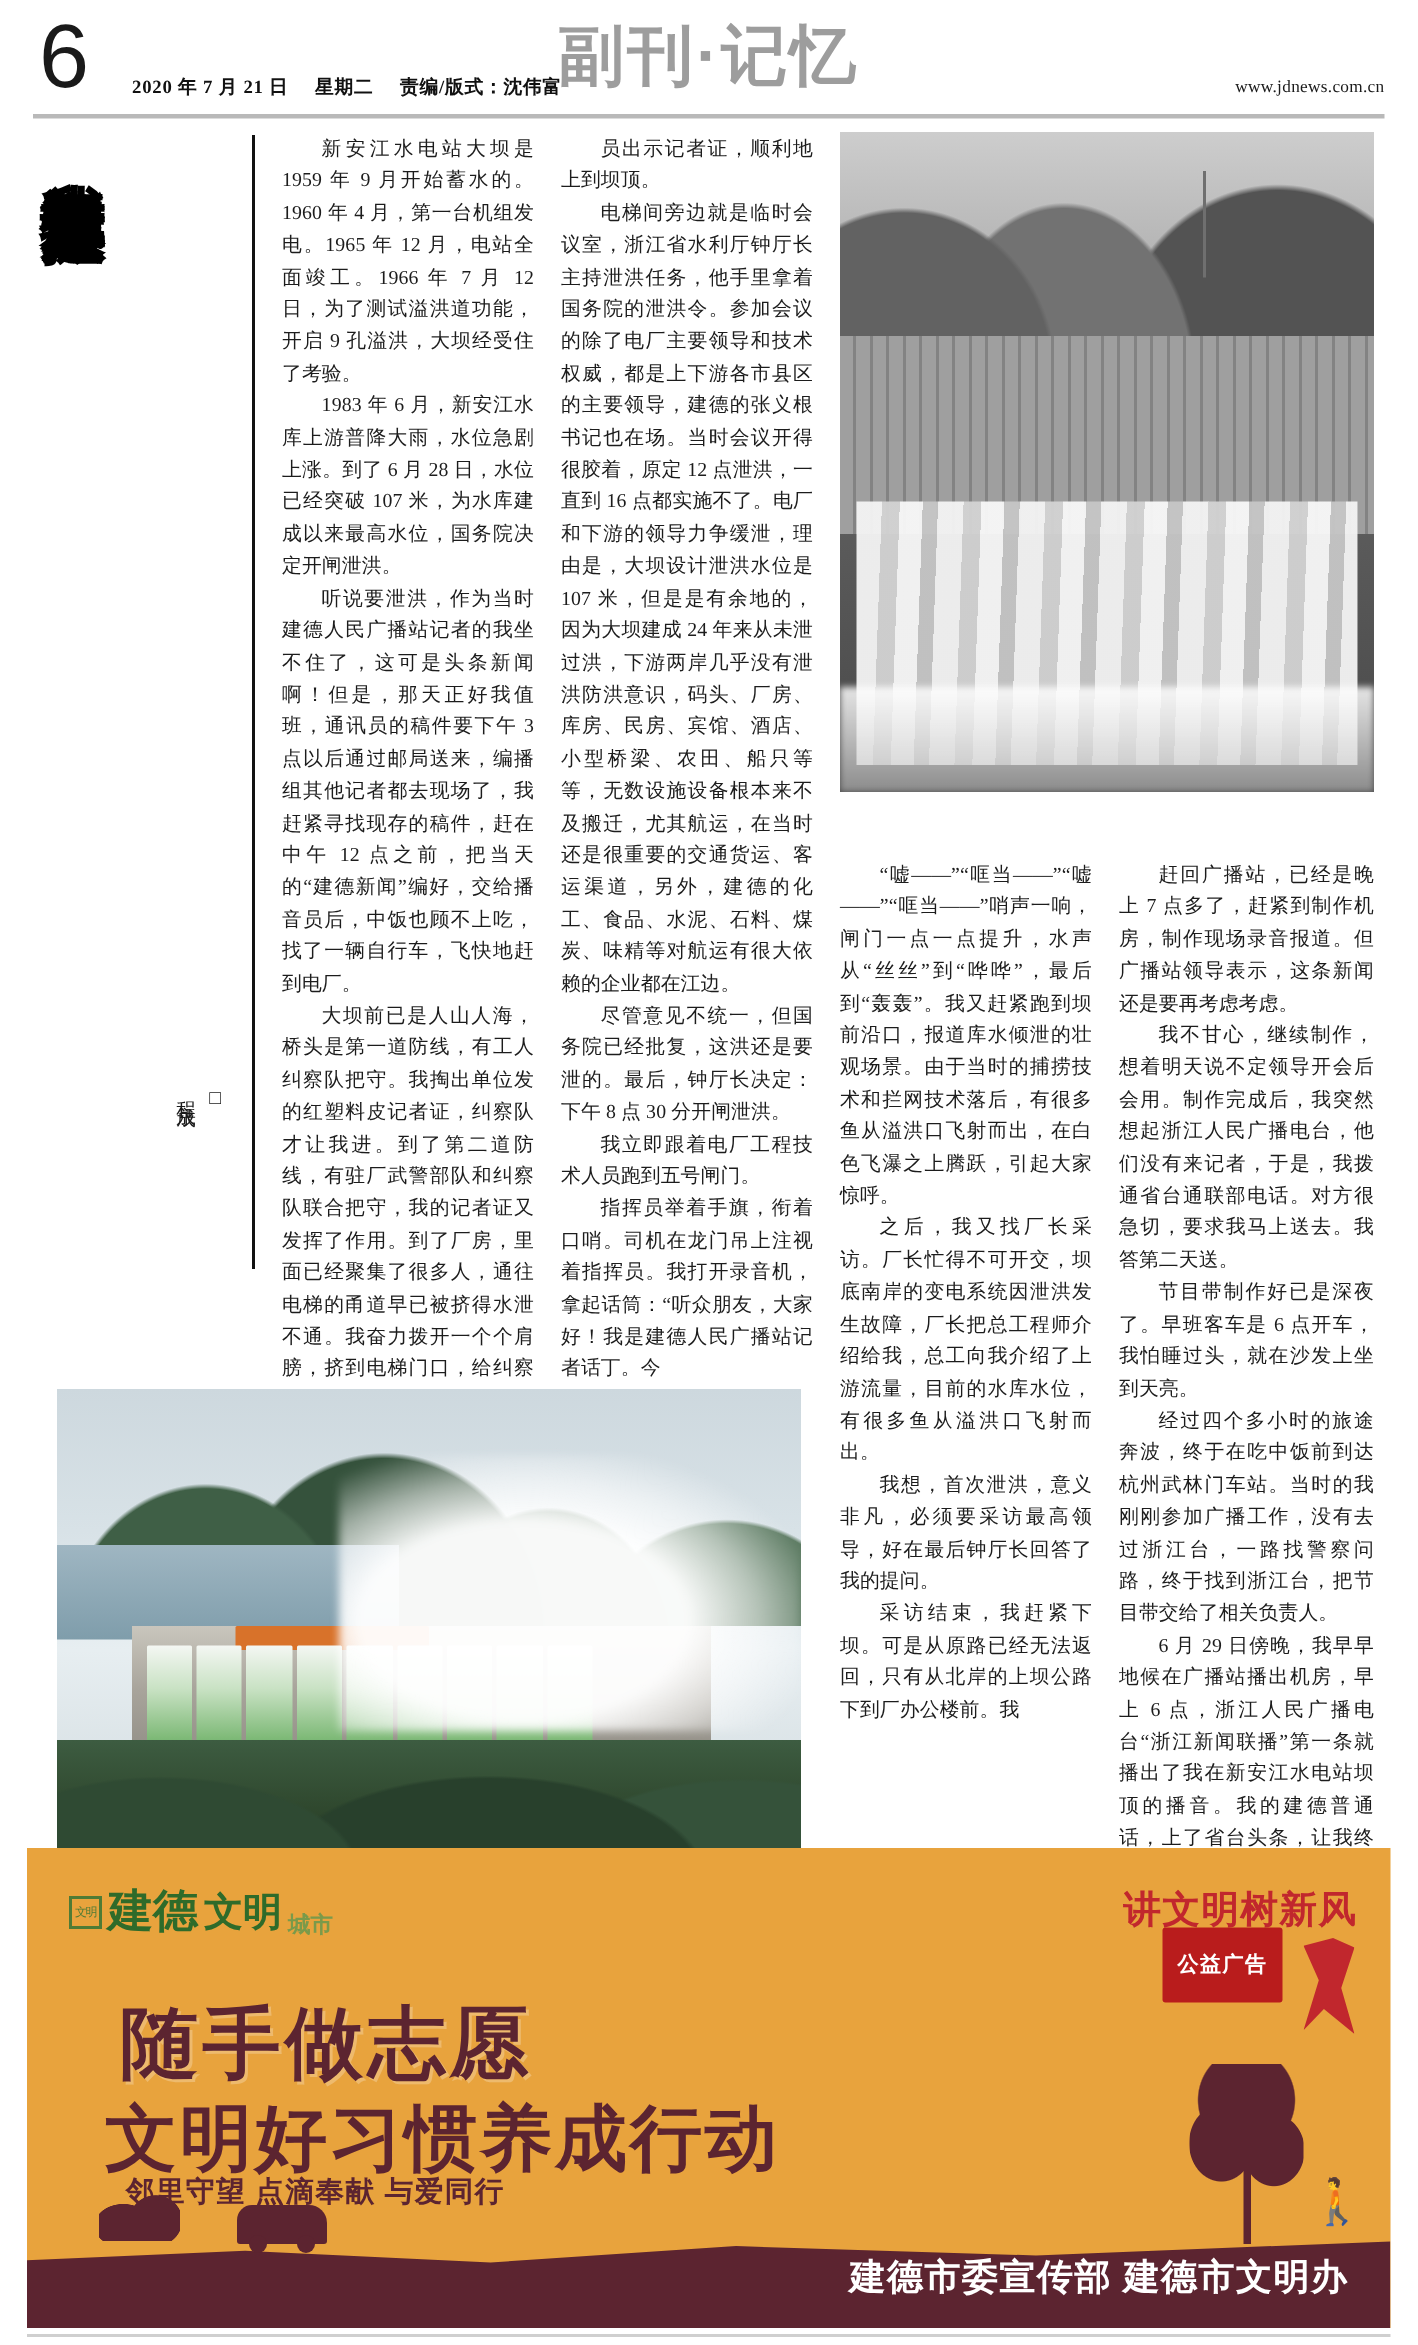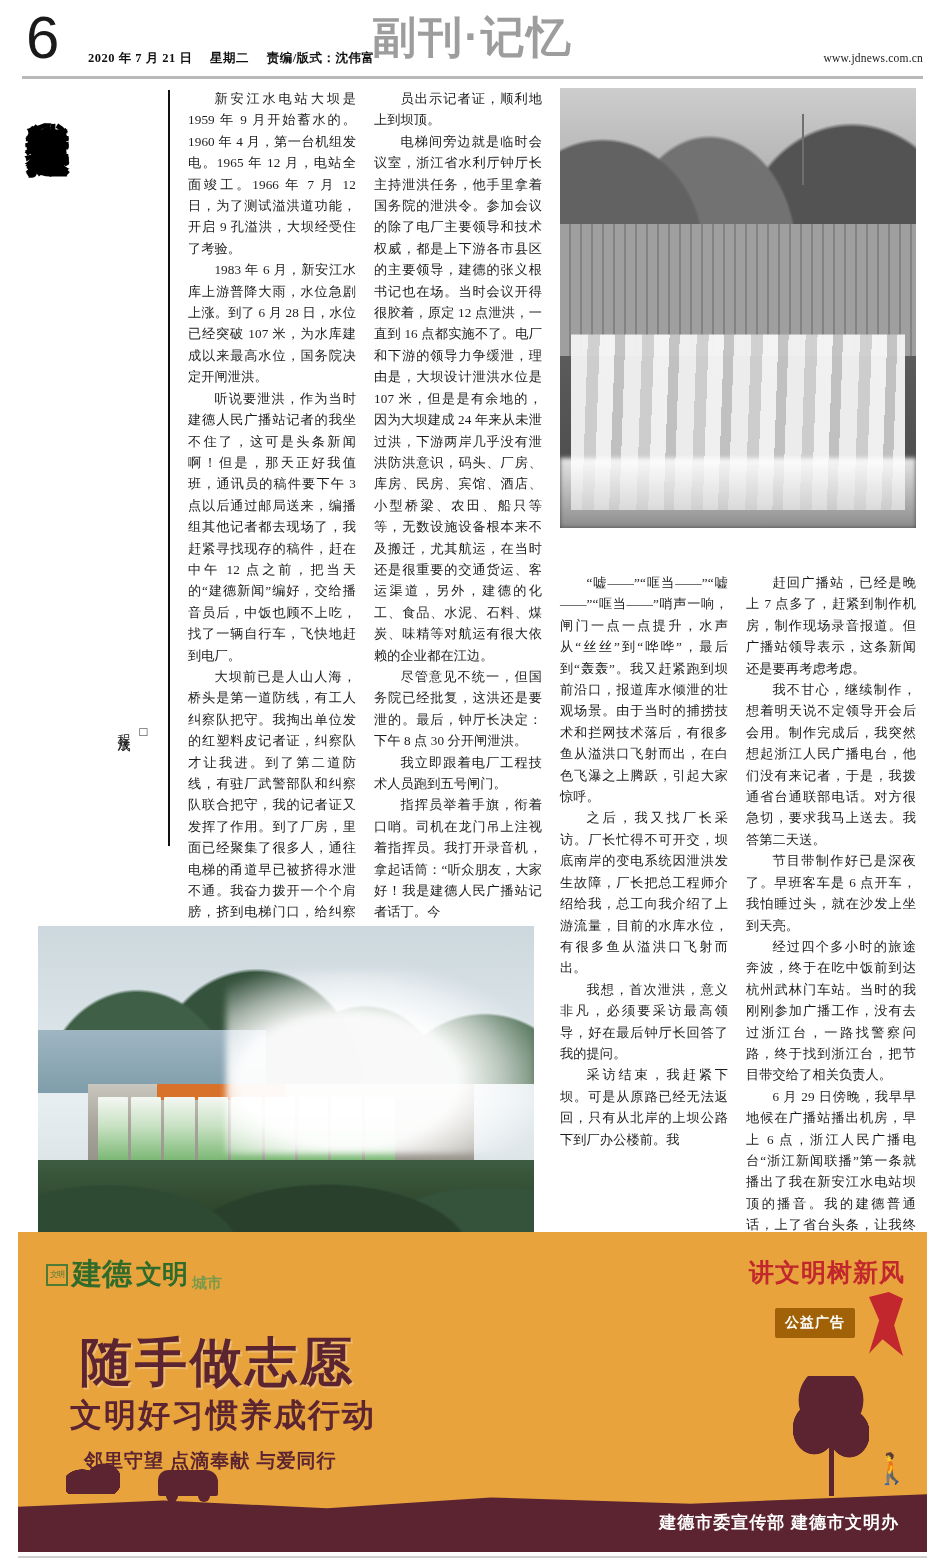--- a/index.html
+++ b/index.html
@@ -215,51 +215,51 @@
   .ad-h1 {
     position:absolute; left:62px; top:96px;
     font-family:"Liberation Sans", sans-serif;
     font-size:52px; font-weight:700; color:#5c2430;
     letter-spacing:3px;
     text-shadow: 2px 2px 0 rgba(255,255,255,.25);
   }
   .ad-h2 {
     position:absolute; left:52px; top:162px;
     font-family:"Liberation Sans", sans-serif;
-    font-size:32px; font-weight:700; color:#5c2430;
+    font-size:48px; font-weight:700; color:#5c2430;
     letter-spacing:2px;
   }
   .ad-h3 {
     position:absolute; left:66px; top:216px;
     font-family:"Liberation Sans", sans-serif;
     font-size:19px; font-weight:700; color:#5c2430;
     letter-spacing:1px;
   }
   .ad-slogan {
     position:absolute; right:22px; top:24px;
     font-family:"Liberation Sans", sans-serif;
     font-size:25px; font-weight:700; color:#c1272d;
     letter-spacing:1px;
   }
   .ad-badge {
-    position:absolute; right:72px; top:76px;
-    background:#a16207; color:#fff;
+    position:absolute; right:72px; top:53px;
+    background:#b91c1c; color:#fff;
     font-family:"Liberation Sans", sans-serif;
     font-size:14px; font-weight:700; letter-spacing:1px;
-    padding:6px 10px; border-radius:2px;
+    padding:16px 10px; border-radius:2px;
   }
   .ad-ribbon {
     position:absolute; right:24px; top:60px; width:34px; height:64px;
     background:#c1272d;
     clip-path: polygon(58% 0,100% 10%,74% 52%,100% 100%,40% 74%,0 96%,30% 44%,0 8%);
   }
   .ad-credit {
     position:absolute; right:28px; bottom:18px;
     font-family:"Liberation Sans", sans-serif;
-    font-size:17px; font-weight:700; color:#fff;
+    font-size:24px; font-weight:700; color:#fff;
     letter-spacing:1px;
   }
 
   
   .vols { position:absolute; left:500px; bottom:40px; width:300px; height:268px; }
   .vol { position:absolute; bottom:0; }
   .vol .cap-hat {
     position:absolute; left:50%; transform:translateX(-50%);
     width:58px; height:30px; background:#c62b2b;
     border-radius:28px 28px 4px 4px;

